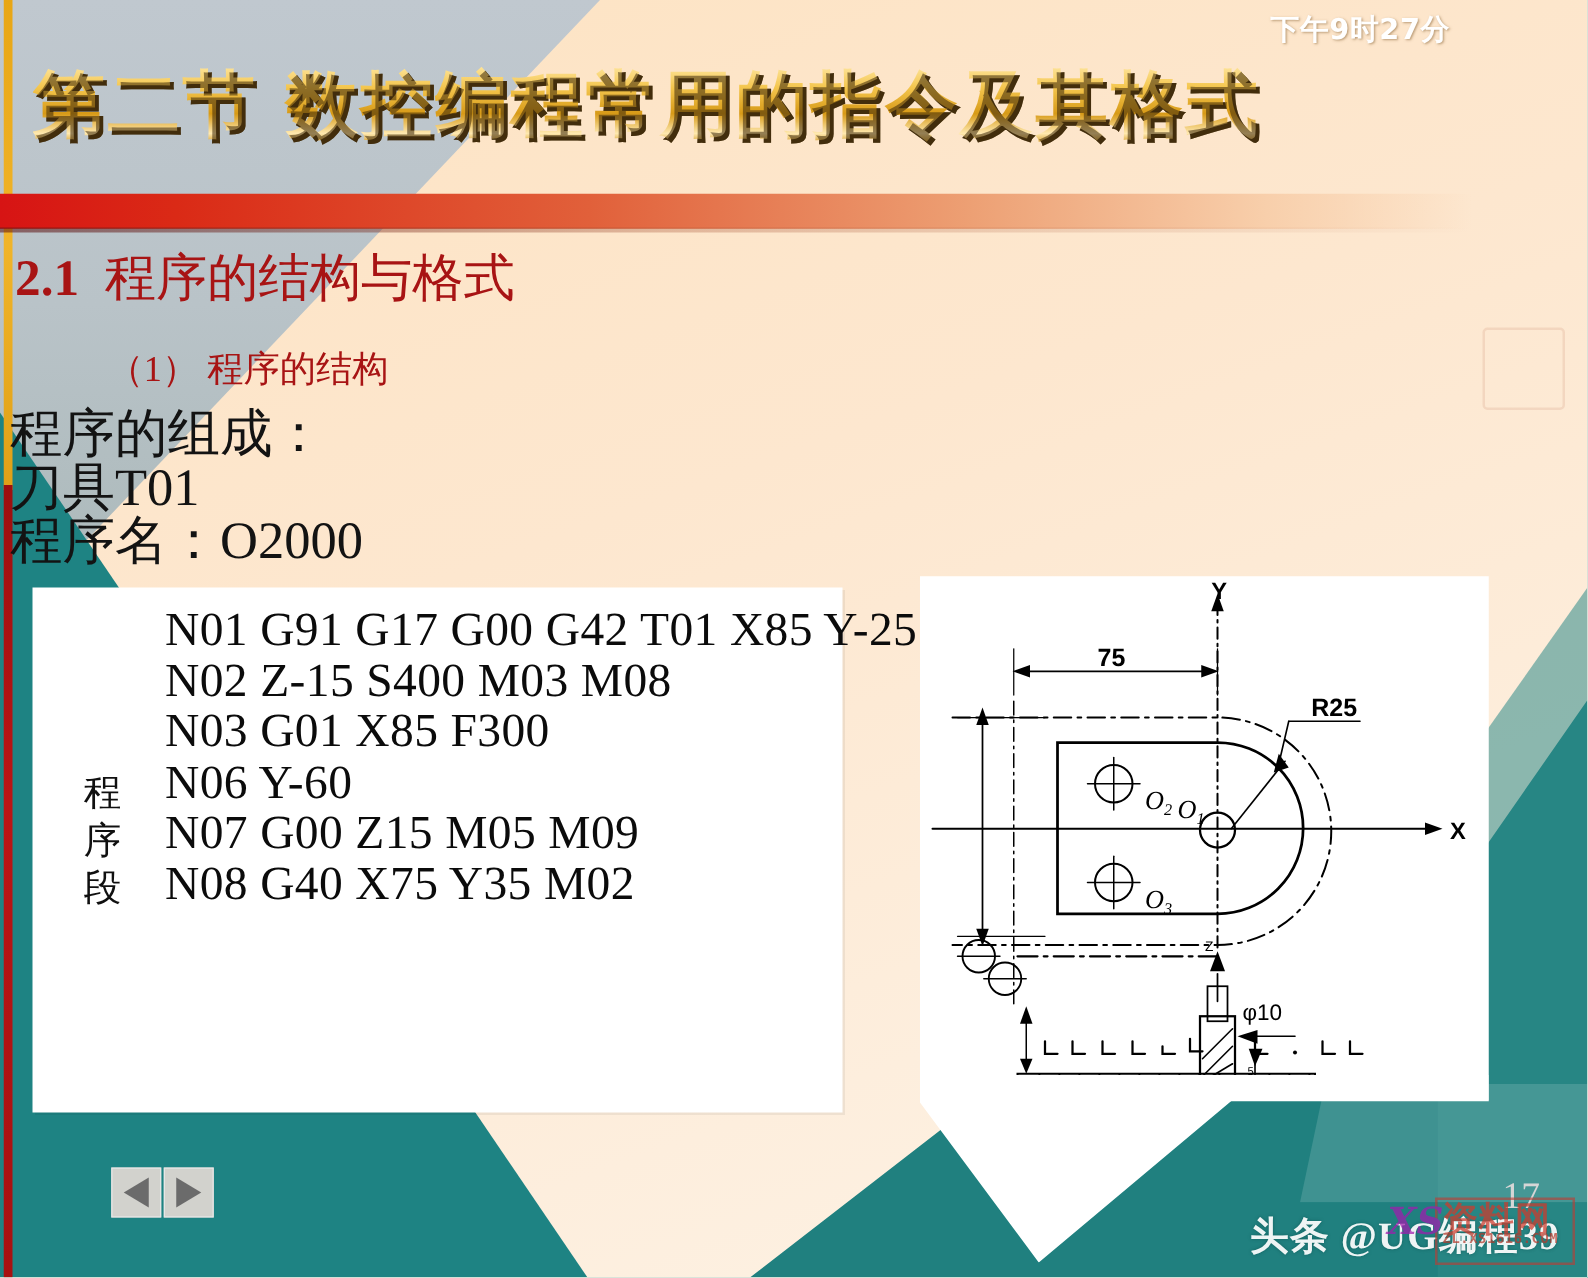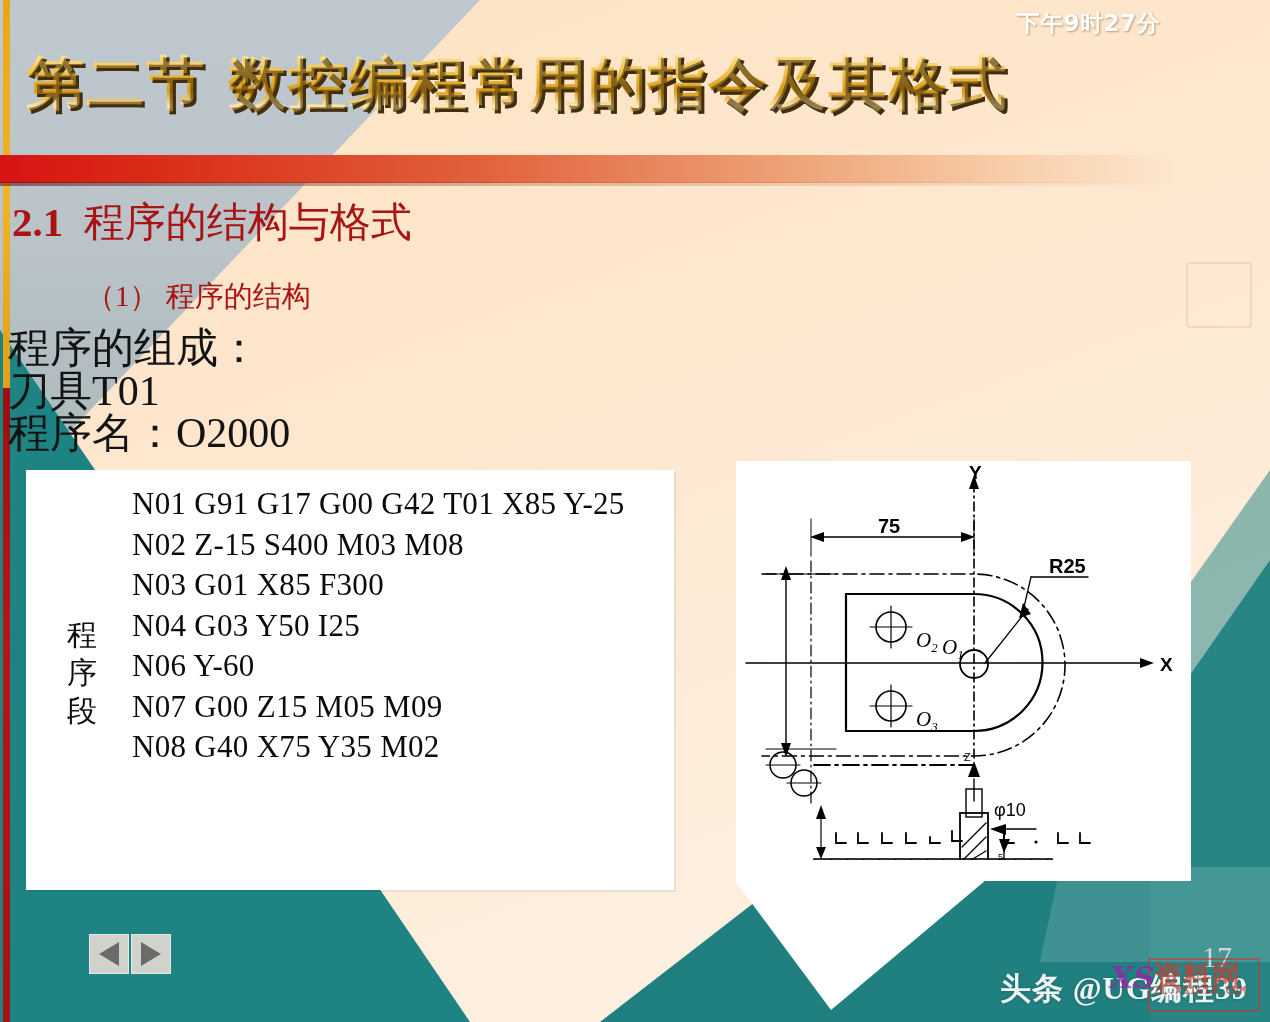--- a/index.html
+++ b/index.html
@@ -117,21 +117,21 @@
     background:#ffffff;
     box-shadow:2px 2px 0 rgba(0,0,0,.06);
   }
   .code-side{
     position:absolute;left:38px;top:146px;width:36px;
     font-size:30px;line-height:38px;color:#101010;text-align:center;
   }
   .code-side span{display:block;}
   .code-lines{
     position:absolute;left:106px;top:14px;
-    font-size:31px;line-height:40.5px;color:#0b0b0b;letter-spacing:.3px;
+    font-size:38px;line-height:40.5px;color:#0b0b0b;letter-spacing:.3px;
   }
   .code-lines div{white-space:nowrap;}
 
   
   .draw-card{
     position:absolute;left:736px;top:461px;width:455px;height:420px;
     background:#ffffff;
   }
   .draw-card svg{display:block;}
   .chev{
@@ -231,21 +231,20 @@
   <div class="code-card">
     <div class="code-side">
       <span>程</span>
       <span>序</span>
       <span>段</span>
     </div>
     <div class="code-lines">
       <div>N01 G91 G17 G00 G42 T01  X85  Y-25</div>
       <div>N02 Z-15 S400 M03 M08</div>
       <div>N03 G01 X85 F300</div>
-      <div>N04 G03 Y50 I25</div>
       <div>N06 Y-60</div>
       <div>N07 G00 Z15 M05 M09</div>
       <div>N08 G40 X75 Y35 M02</div>
     </div>
   </div>
 
   <div class="draw-card">
     <svg width="455" height="420" viewBox="0 0 455 420">
       <g stroke="#000" fill="none" stroke-width="1.6" stroke-linecap="round">
 

